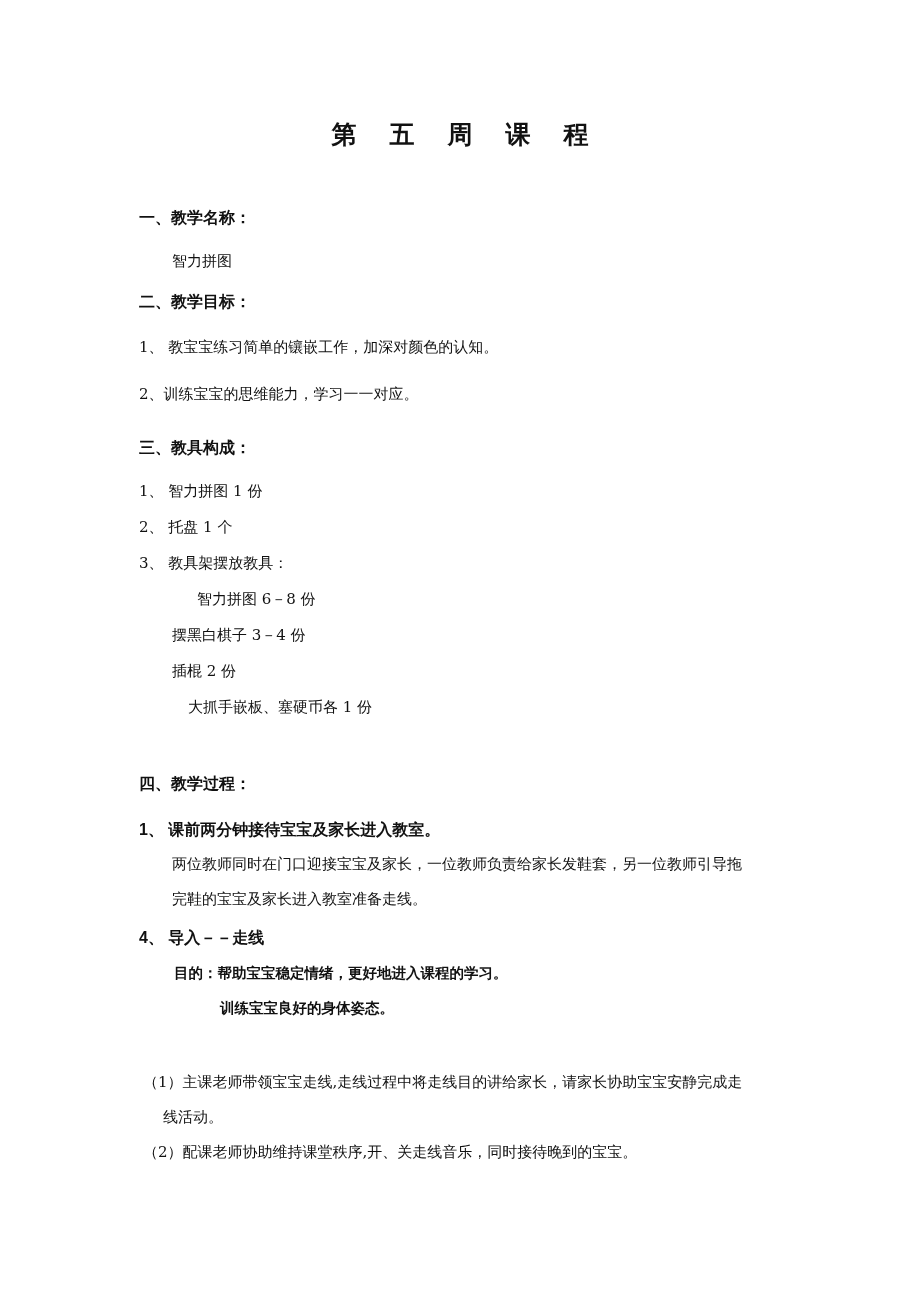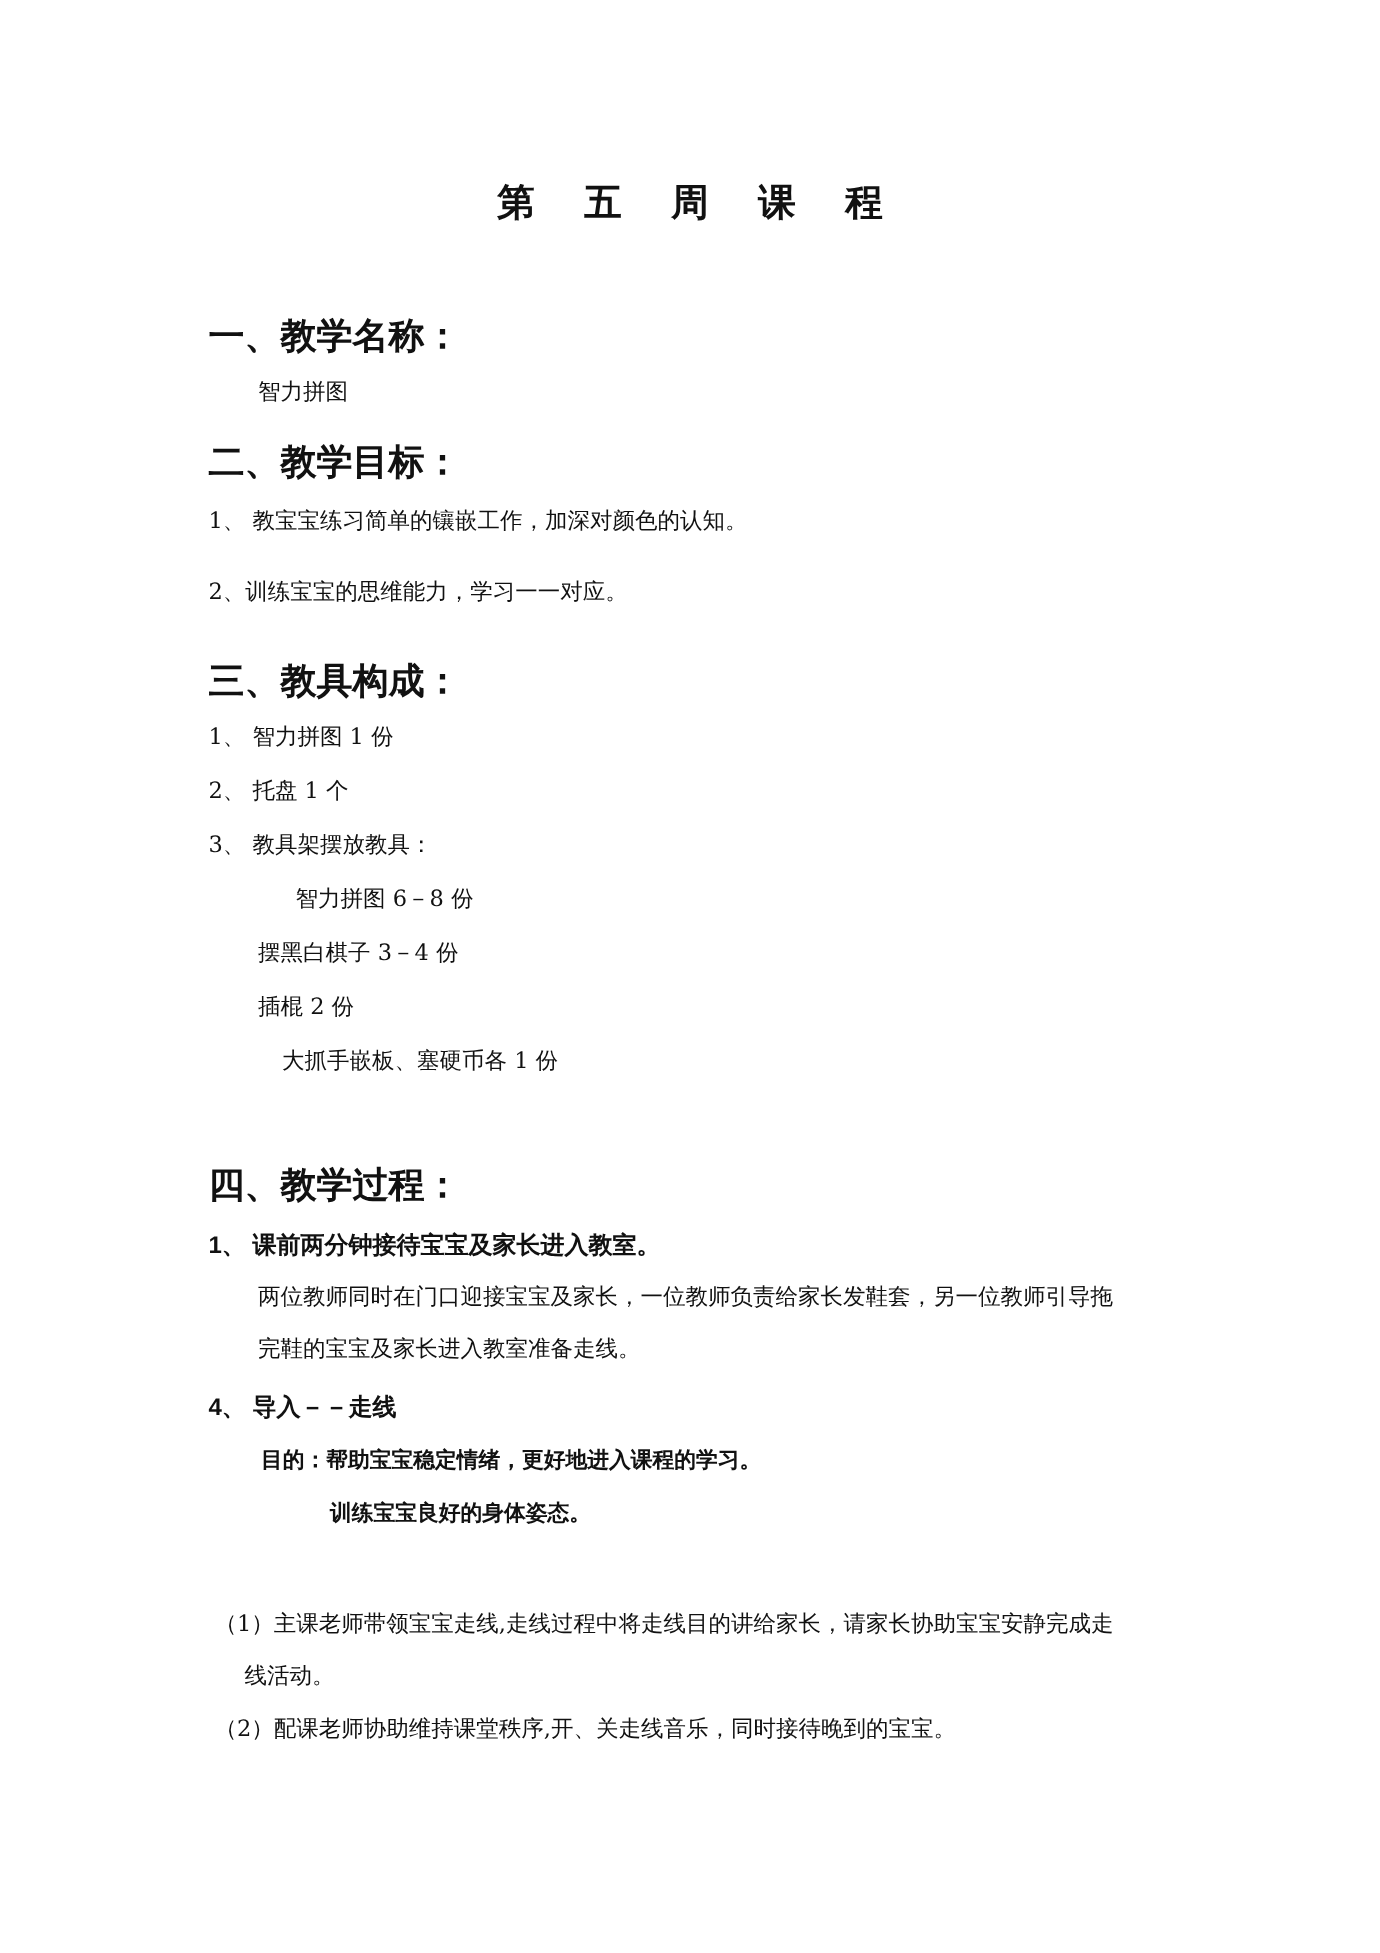--- a/index.html
+++ b/index.html
@@ -11,21 +11,21 @@
     .abs { position: absolute; white-space: nowrap; }
     .title {
       top: 118px; left: 0; width: 920px; text-align: center;
       font-family: "DejaVu Sans", "Liberation Sans", sans-serif;
       font-size: 25px; font-weight: bold; letter-spacing: 33px;
       text-indent: 33px;
     }
     .h1 {
       left: 139px;
       font-family: "DejaVu Sans", "Liberation Sans", sans-serif;
-      font-size: 24px; font-weight: bold;
+      font-size: 16px; font-weight: bold;
     }
     .body { font-size: 15px; }
     .bold-body {
       font-family: Liberation Sans, sans-serif;
       font-size: 16px; font-weight: bold;
     }
     .bold-small {
       font-family: "DejaVu Sans", "Liberation Sans", sans-serif;
       font-size: 14.5px; font-weight: bold;
     }

